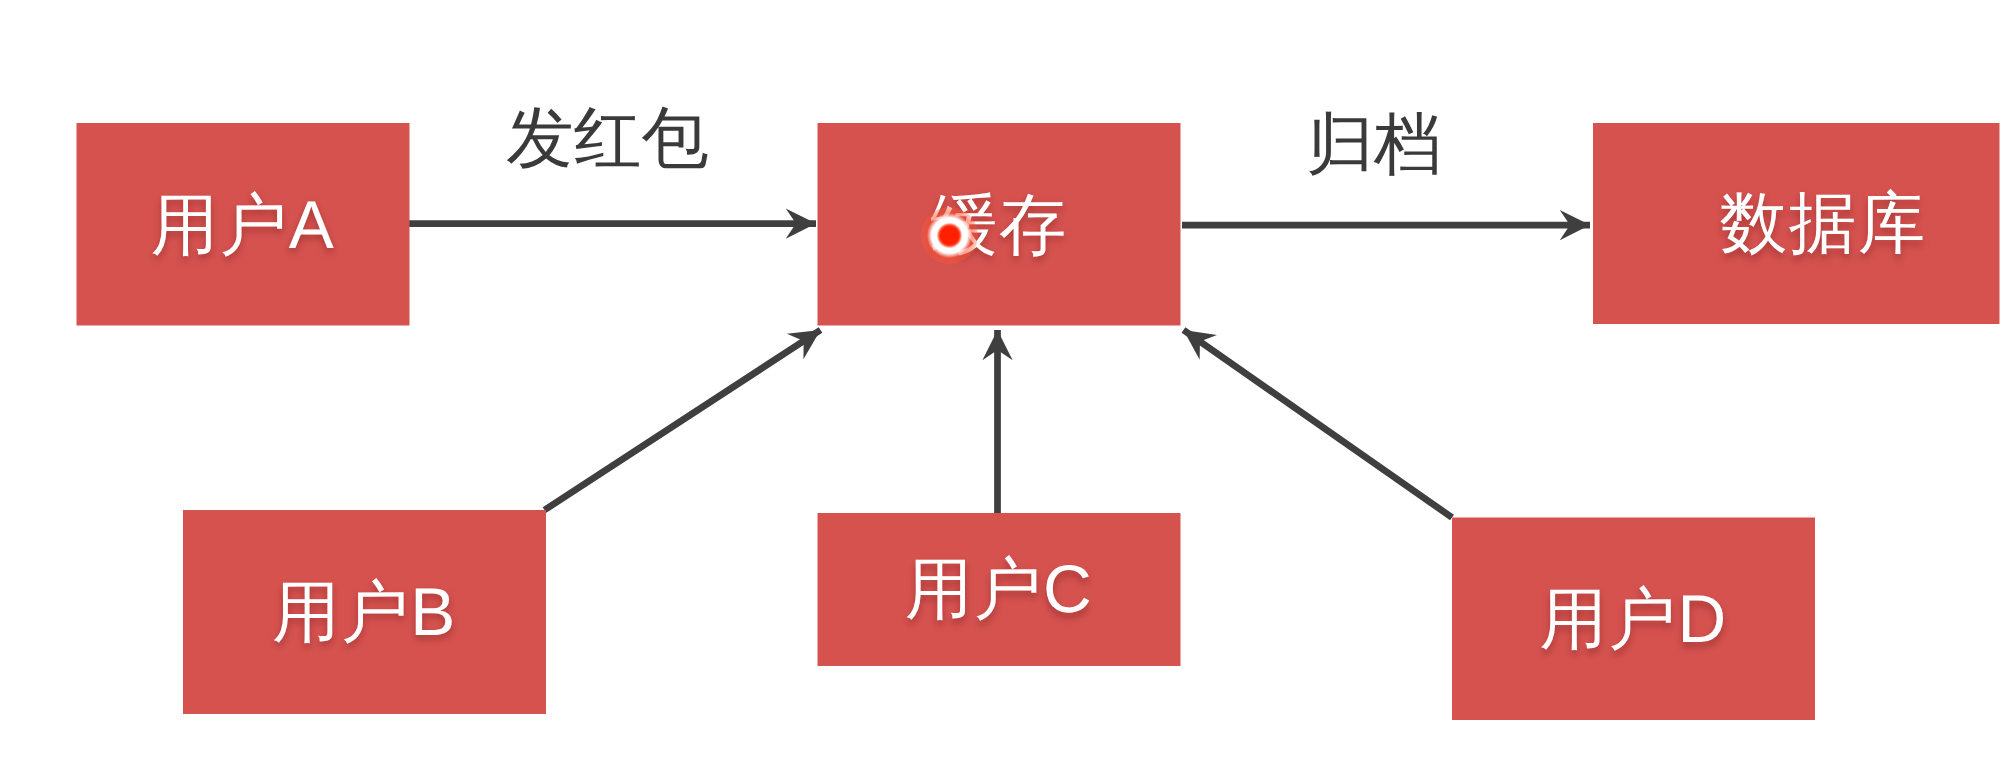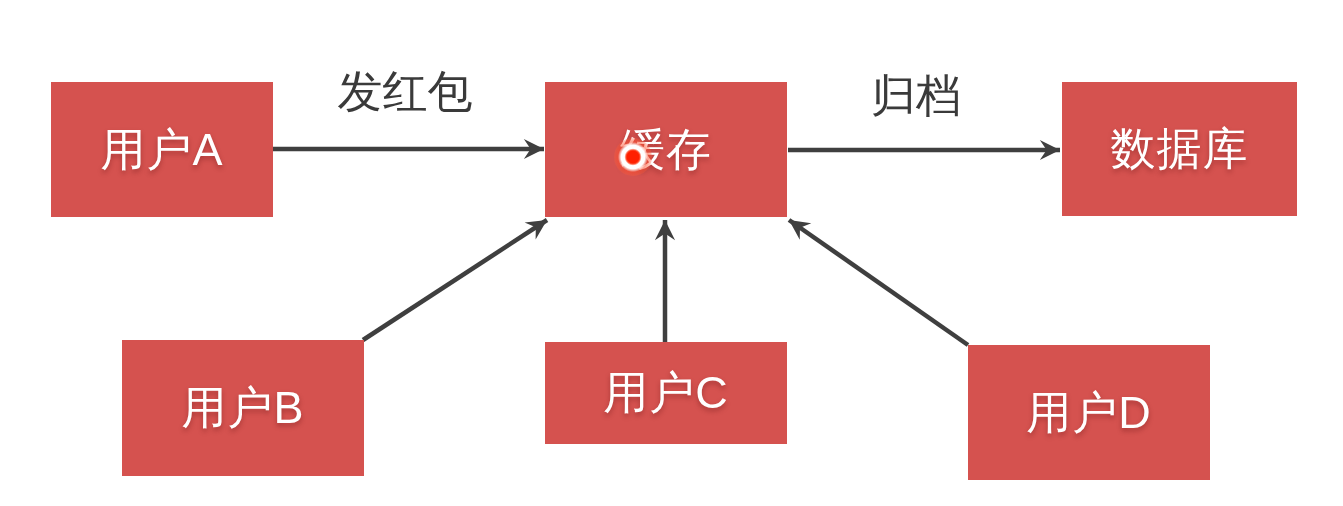--- a/index.html
+++ b/index.html
@@ -80,21 +80,21 @@
   </svg>
 
   <div class="node" style="left:28px; top:82px; width:222px; height:135px;margin-left:23px;">
     <span>用户A</span>
   </div>
 
   <div class="node" style="left:545px; top:82px; width:242px; height:135px;">
     <span>缓存</span>
   </div>
 
-  <div class="node" style="left:1062px; top:82px; width:235px; height:134px;">
+  <div class="node" style="left:1062px; top:82px; width:235px; height:134px;padding-left:36px;">
     <span>数据库</span>
   </div>
 
   <div class="node" style="left:122px; top:340px; width:242px; height:136px;text-align:center;">
     <span>用户B</span>
   </div>
 
   <div class="node" style="left:545px; top:342px; width:242px; height:102px;">
     <span>用户C</span>
   </div>

